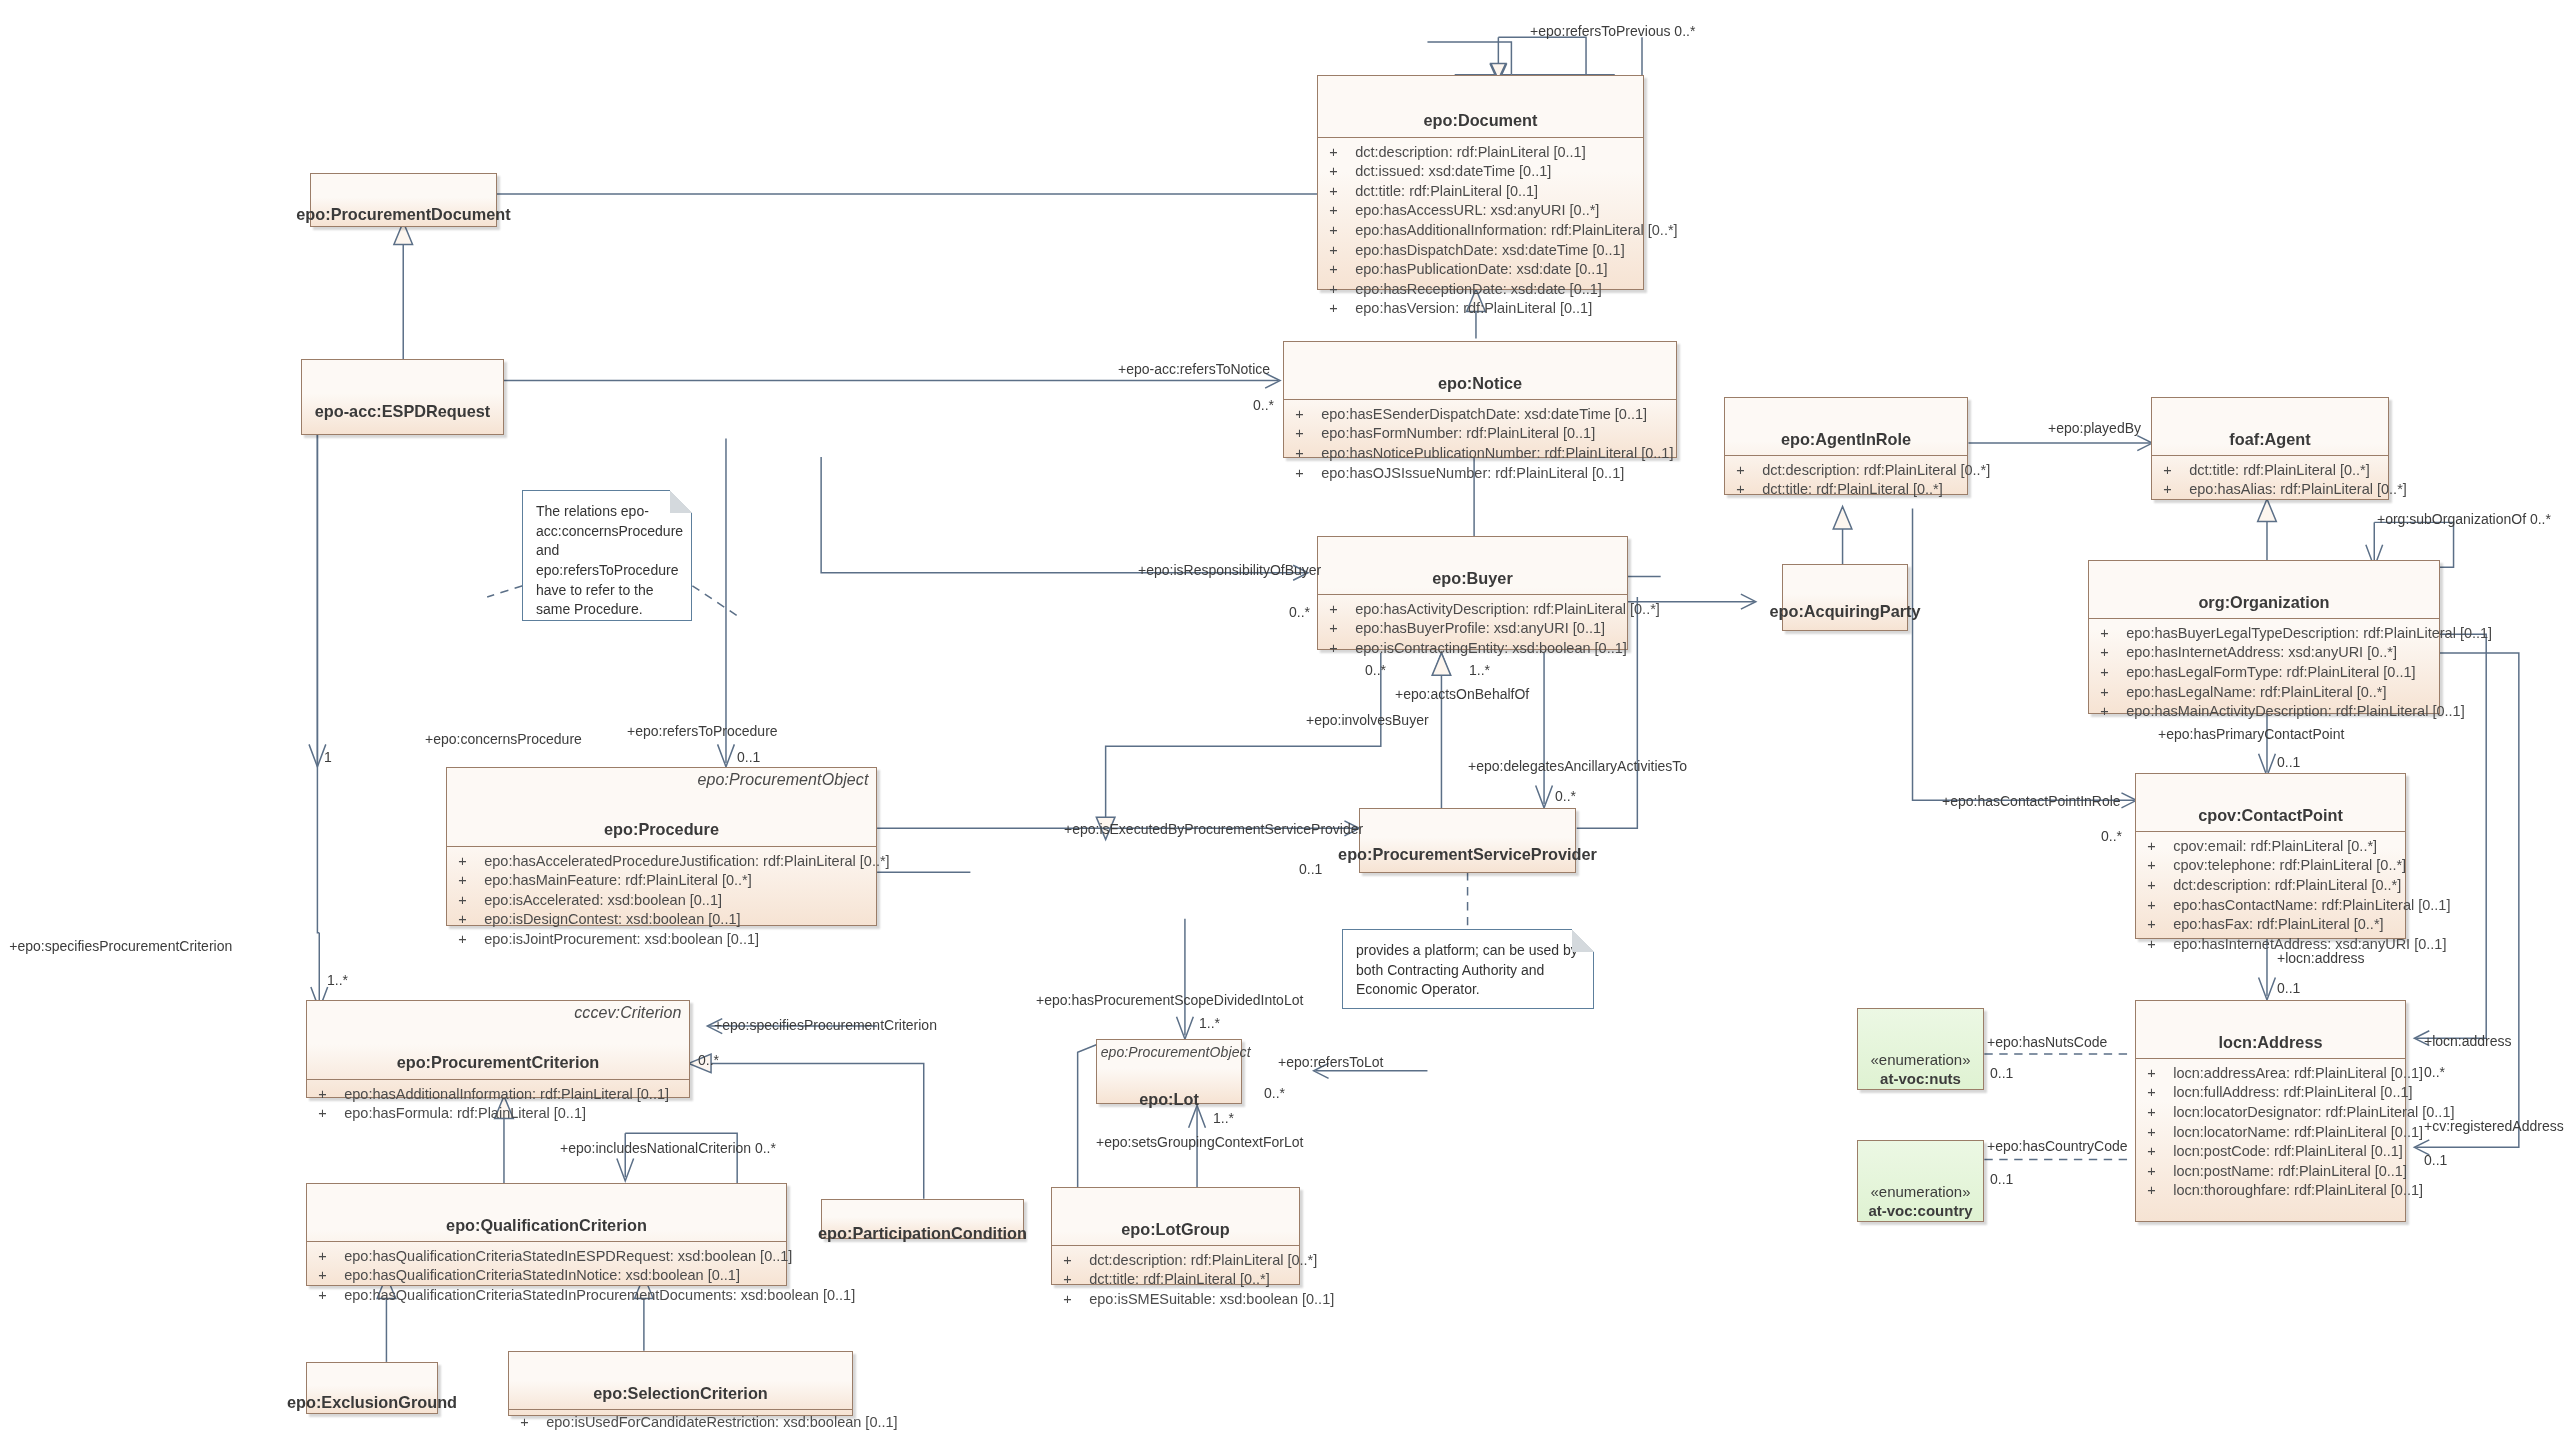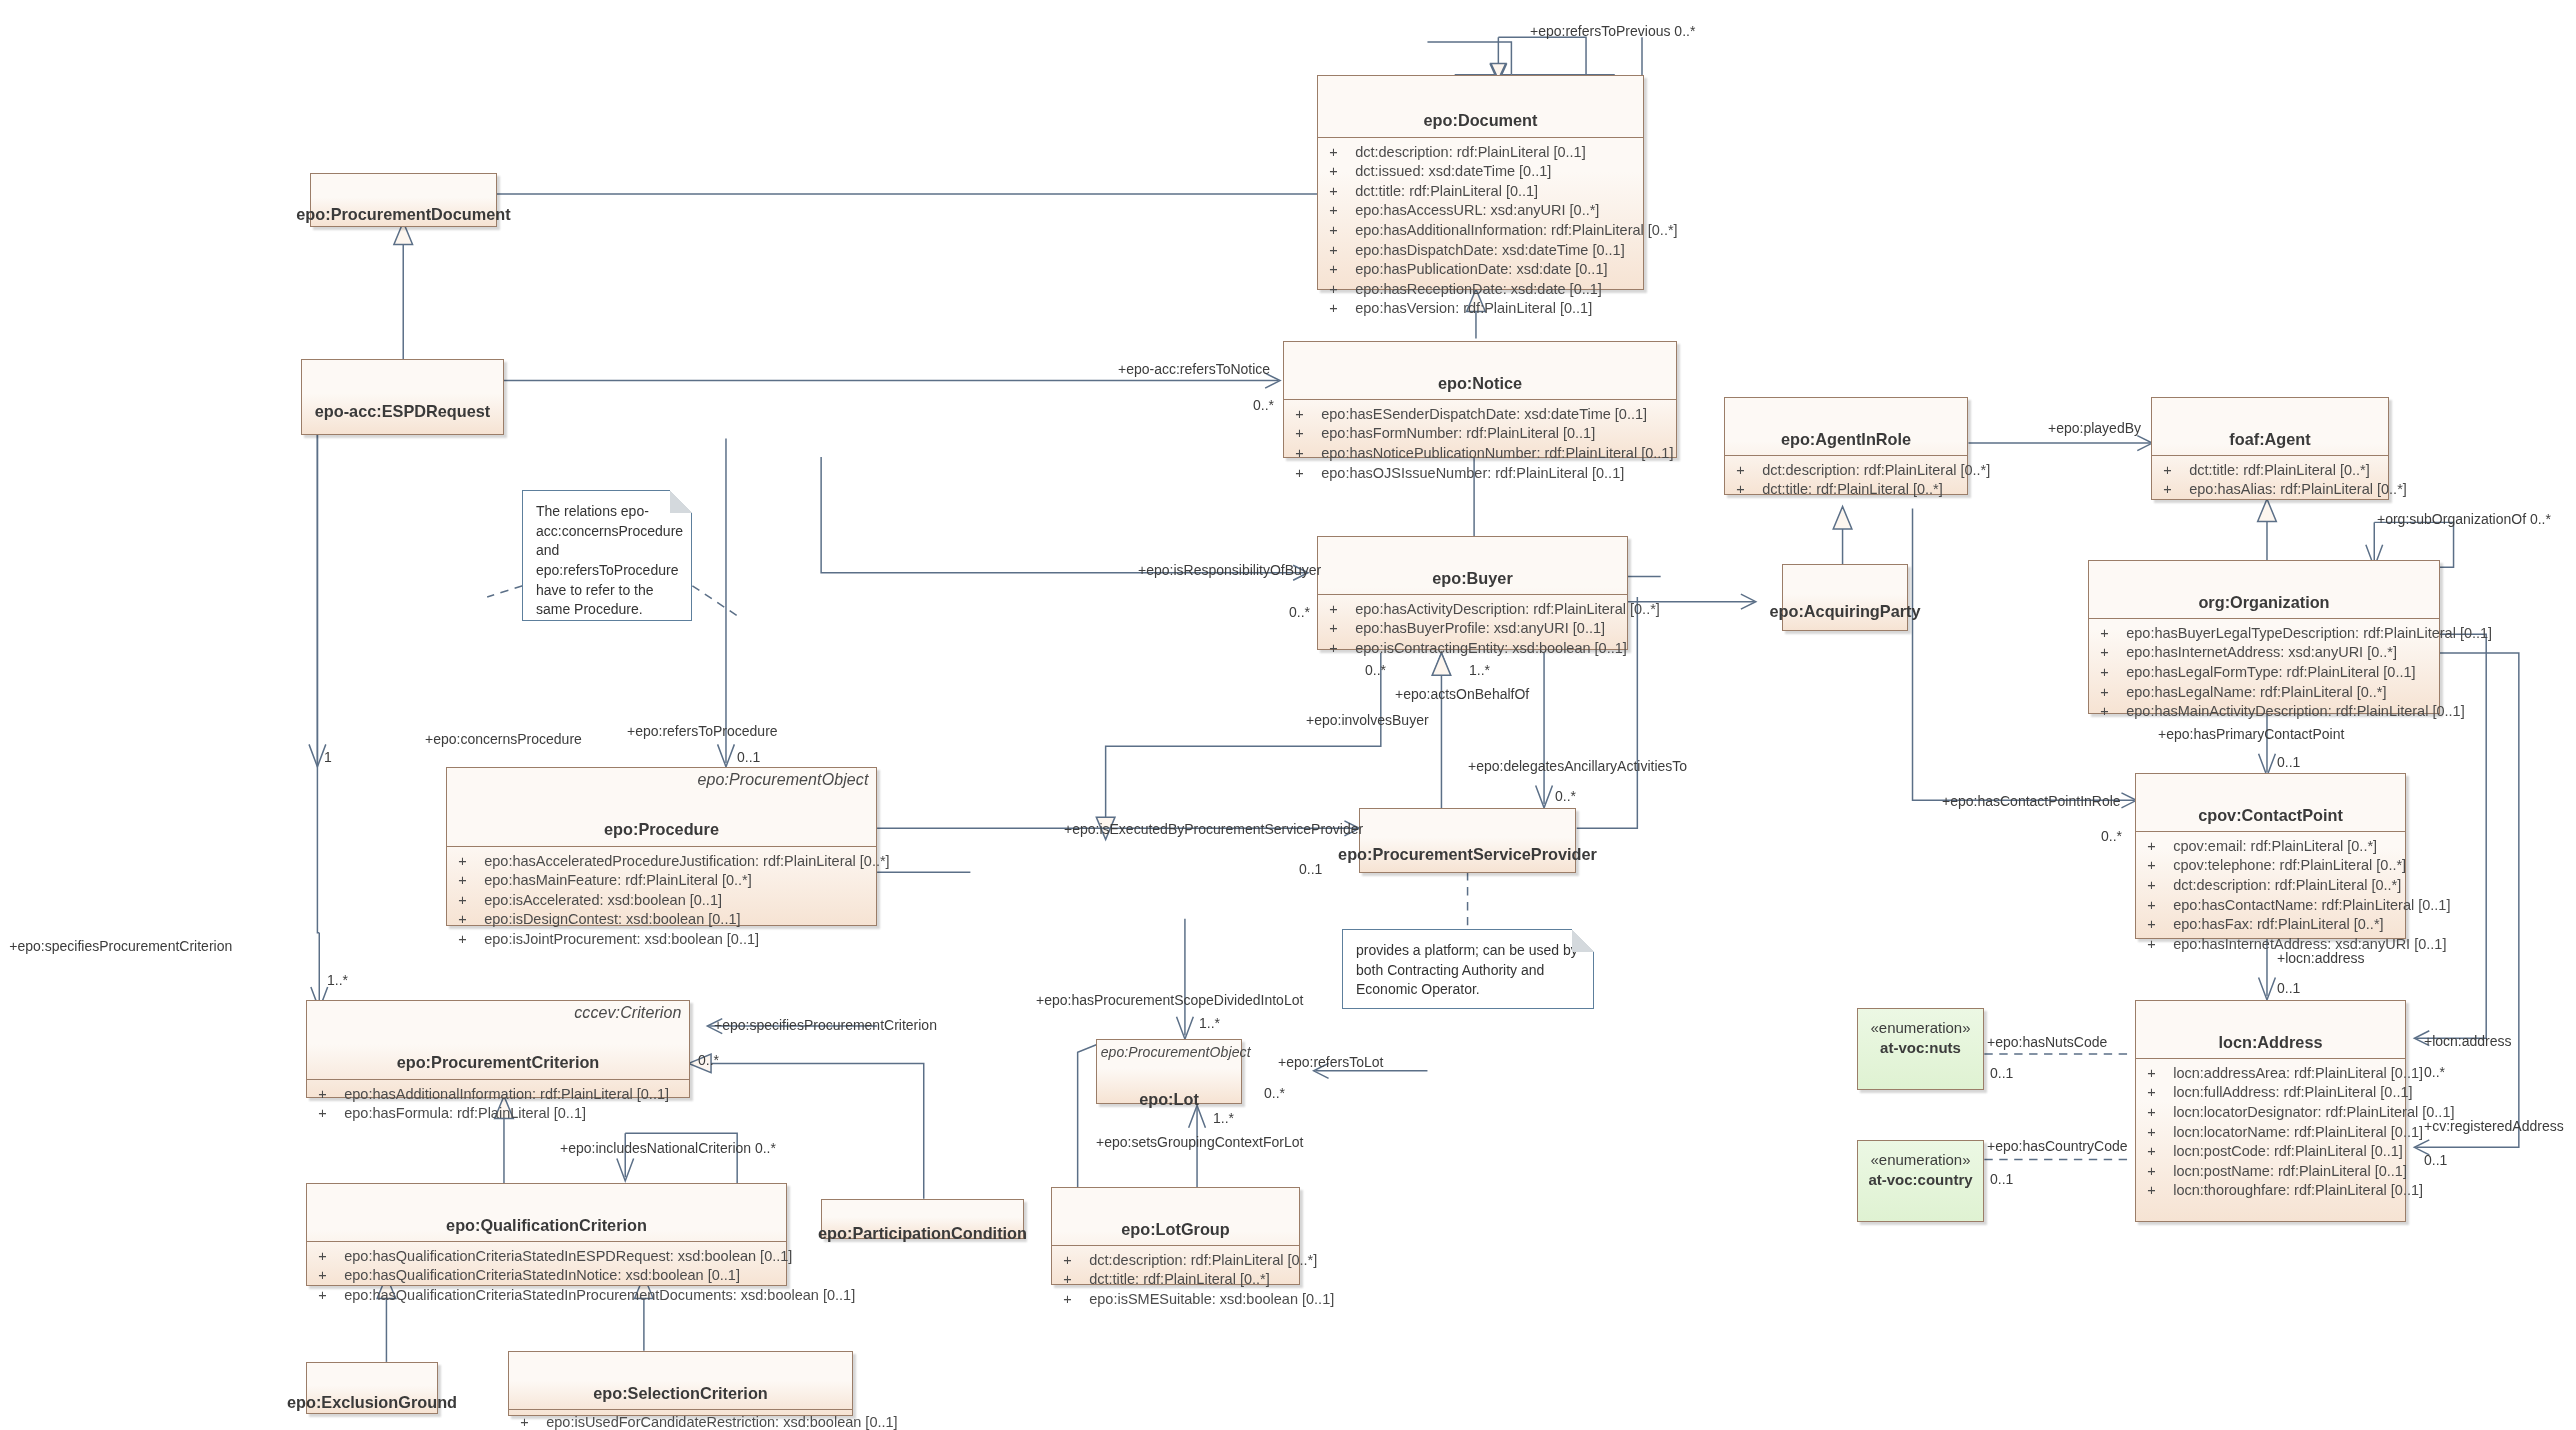--- a/index.html
+++ b/index.html
@@ -45,21 +45,21 @@
   .umlclass.plain{display:flex;align-items:center;justify-content:center;}
   .umlclass.plain .cname{padding:0;}
 
   
   .enumbox{
     position:absolute;
     box-sizing:border-box;
     border:0.9px solid #9b7d68;
     background:linear-gradient(180deg,#ecf8e4 0%,#dff2d2 100%);
     box-shadow:2.8px 2.8px 1.9px rgba(0,0,0,0.16);
-    display:flex;flex-direction:column;align-items:center;justify-content:flex-start;
+    display:flex;flex-direction:column;align-items:center;justify-content:flex-end;
     padding-top:9.3px;
     color:#3c3c3c;
   }
   .enumbox .kw{font-size:15px;line-height:19.6px;}
   .enumbox .ename{font-size:15px;font-weight:bold;line-height:19.6px;}
 
   
   .note{
     position:absolute;
     box-sizing:border-box;

